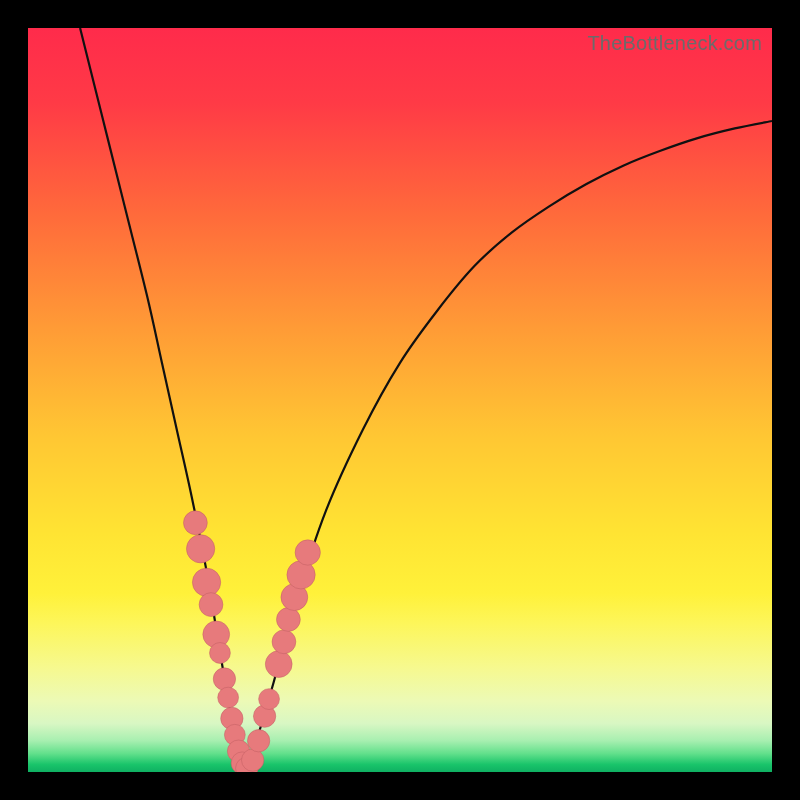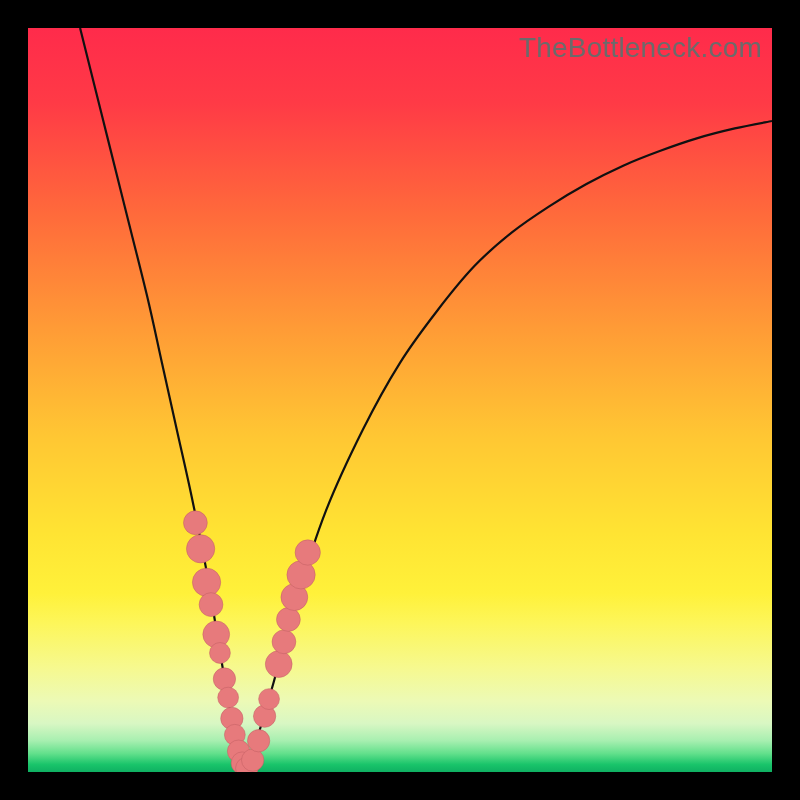--- a/index.html
+++ b/index.html
@@ -26,21 +26,21 @@
   }
   .gradient {
     position: absolute;
     inset: 0;
   }
   .watermark {
     position: absolute;
     top: 4px;
     right: 10px;
     color: #6b6b6b;
-    font-size: 28px;
+    font-size: 20px;
     font-weight: 400;
     letter-spacing: 0.2px;
     user-select: none;
   }
   svg { display: block; }
 </style>
 </head>
 <body>
 
 <div class="frame">

